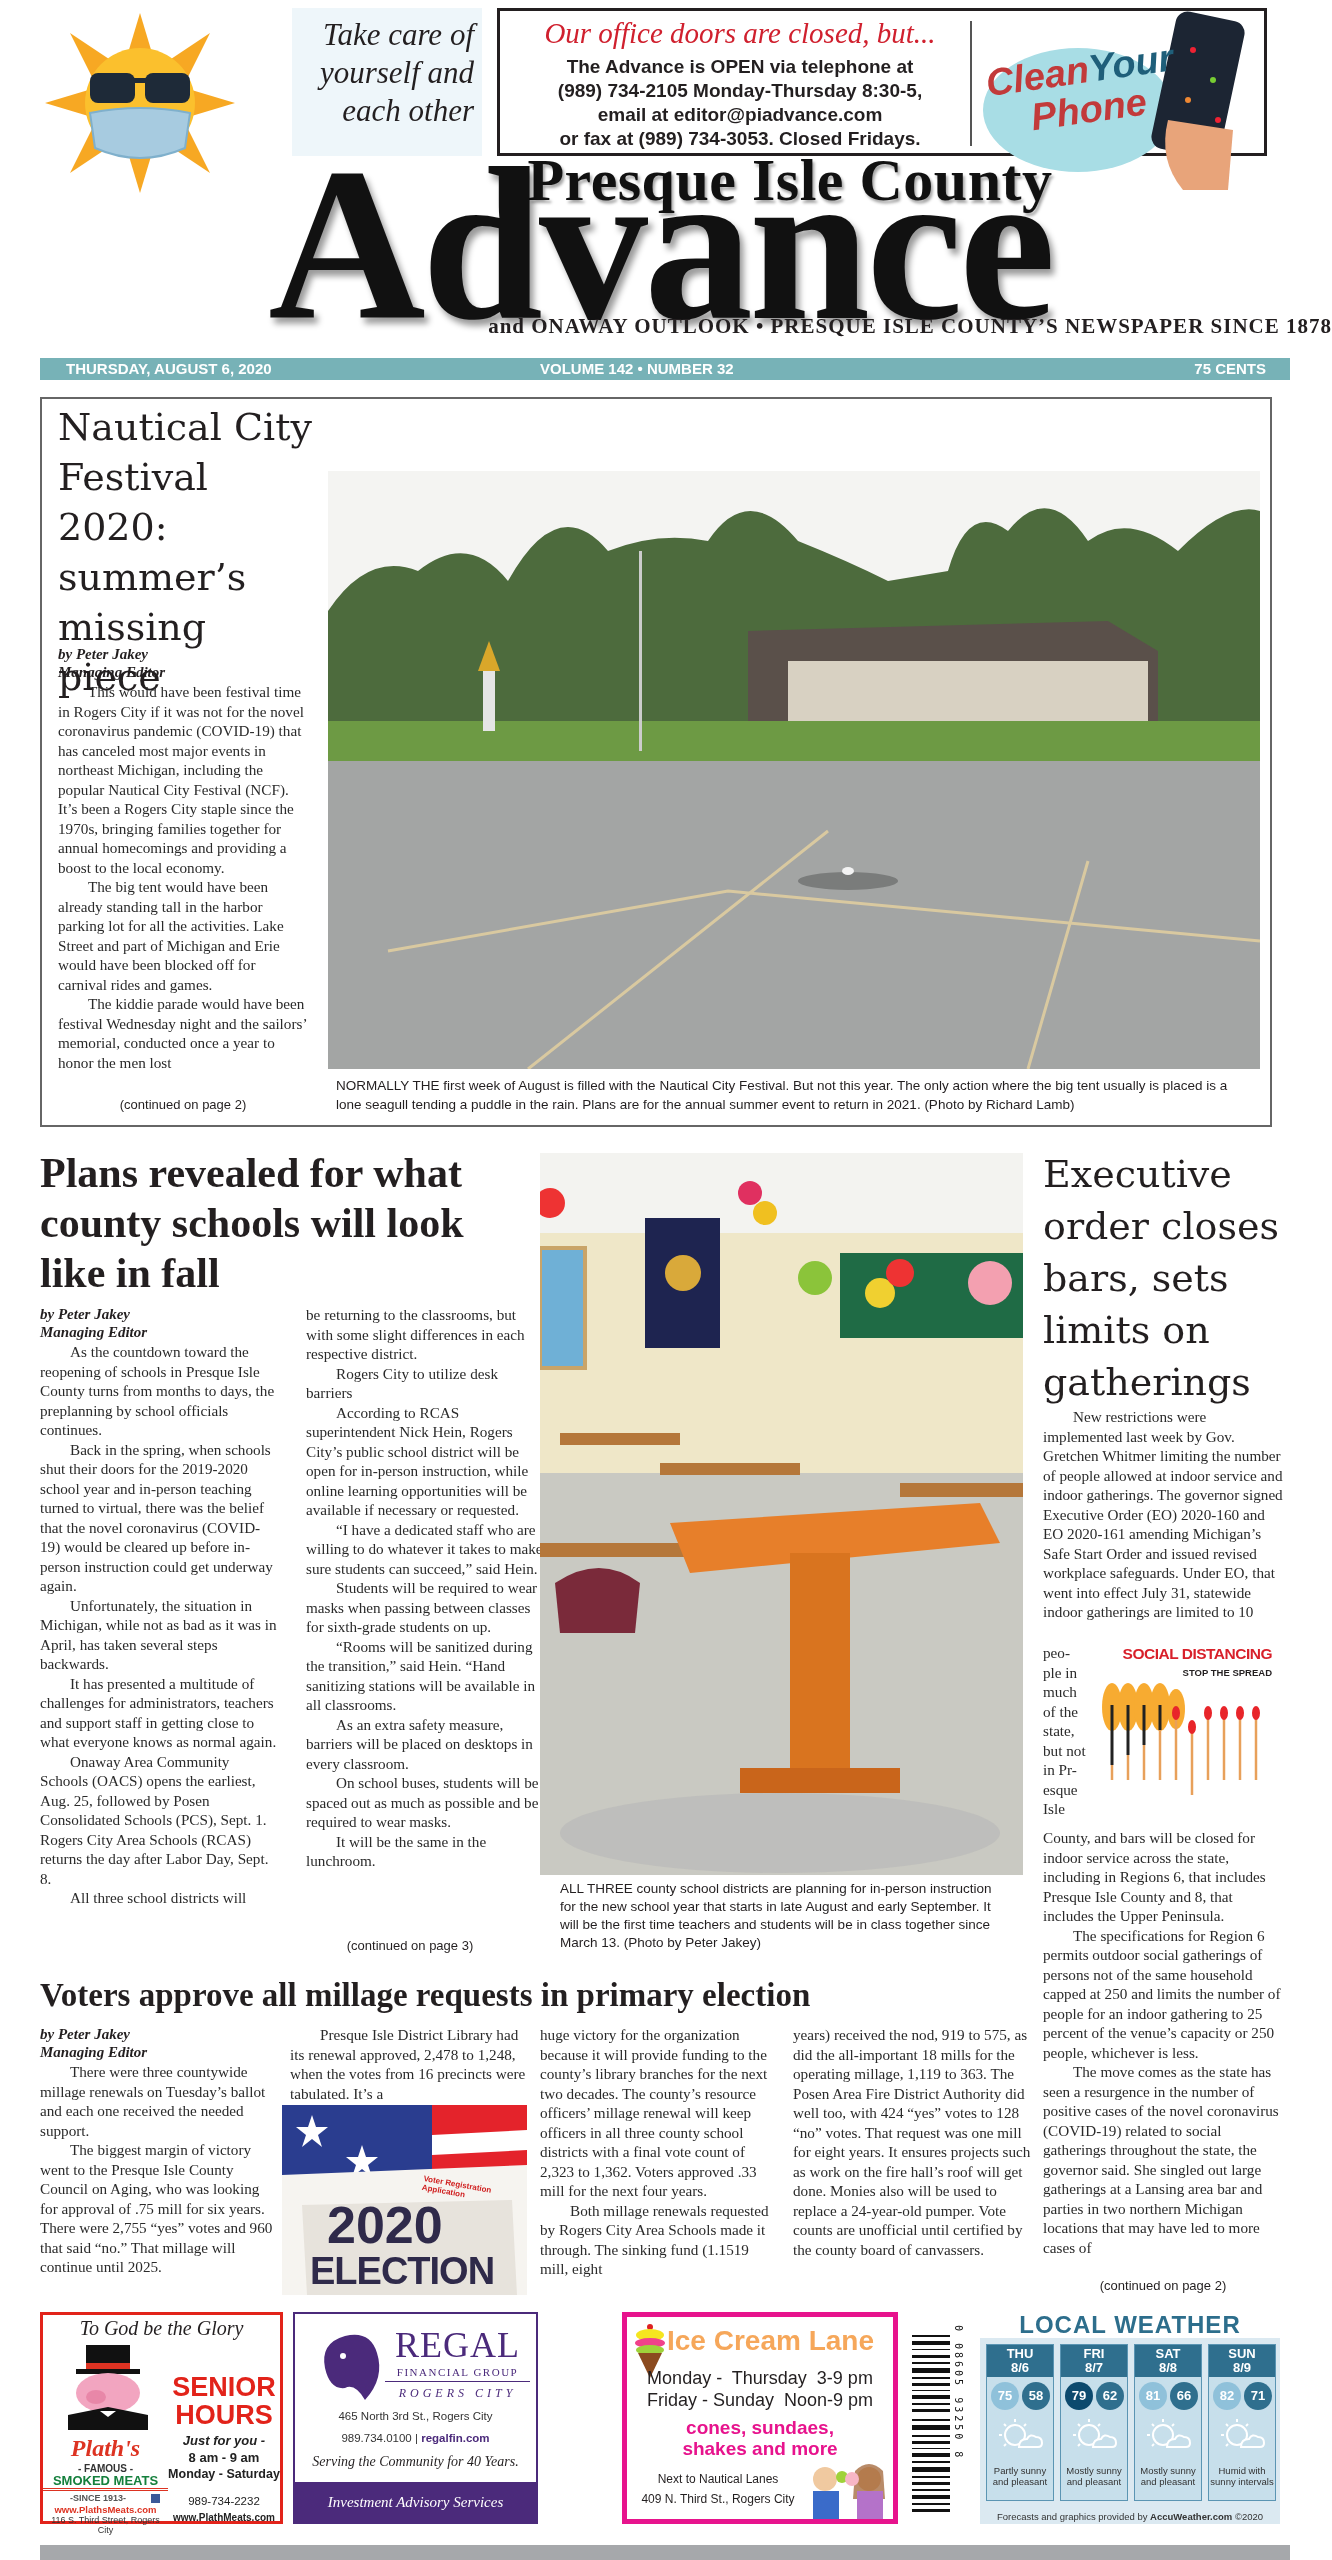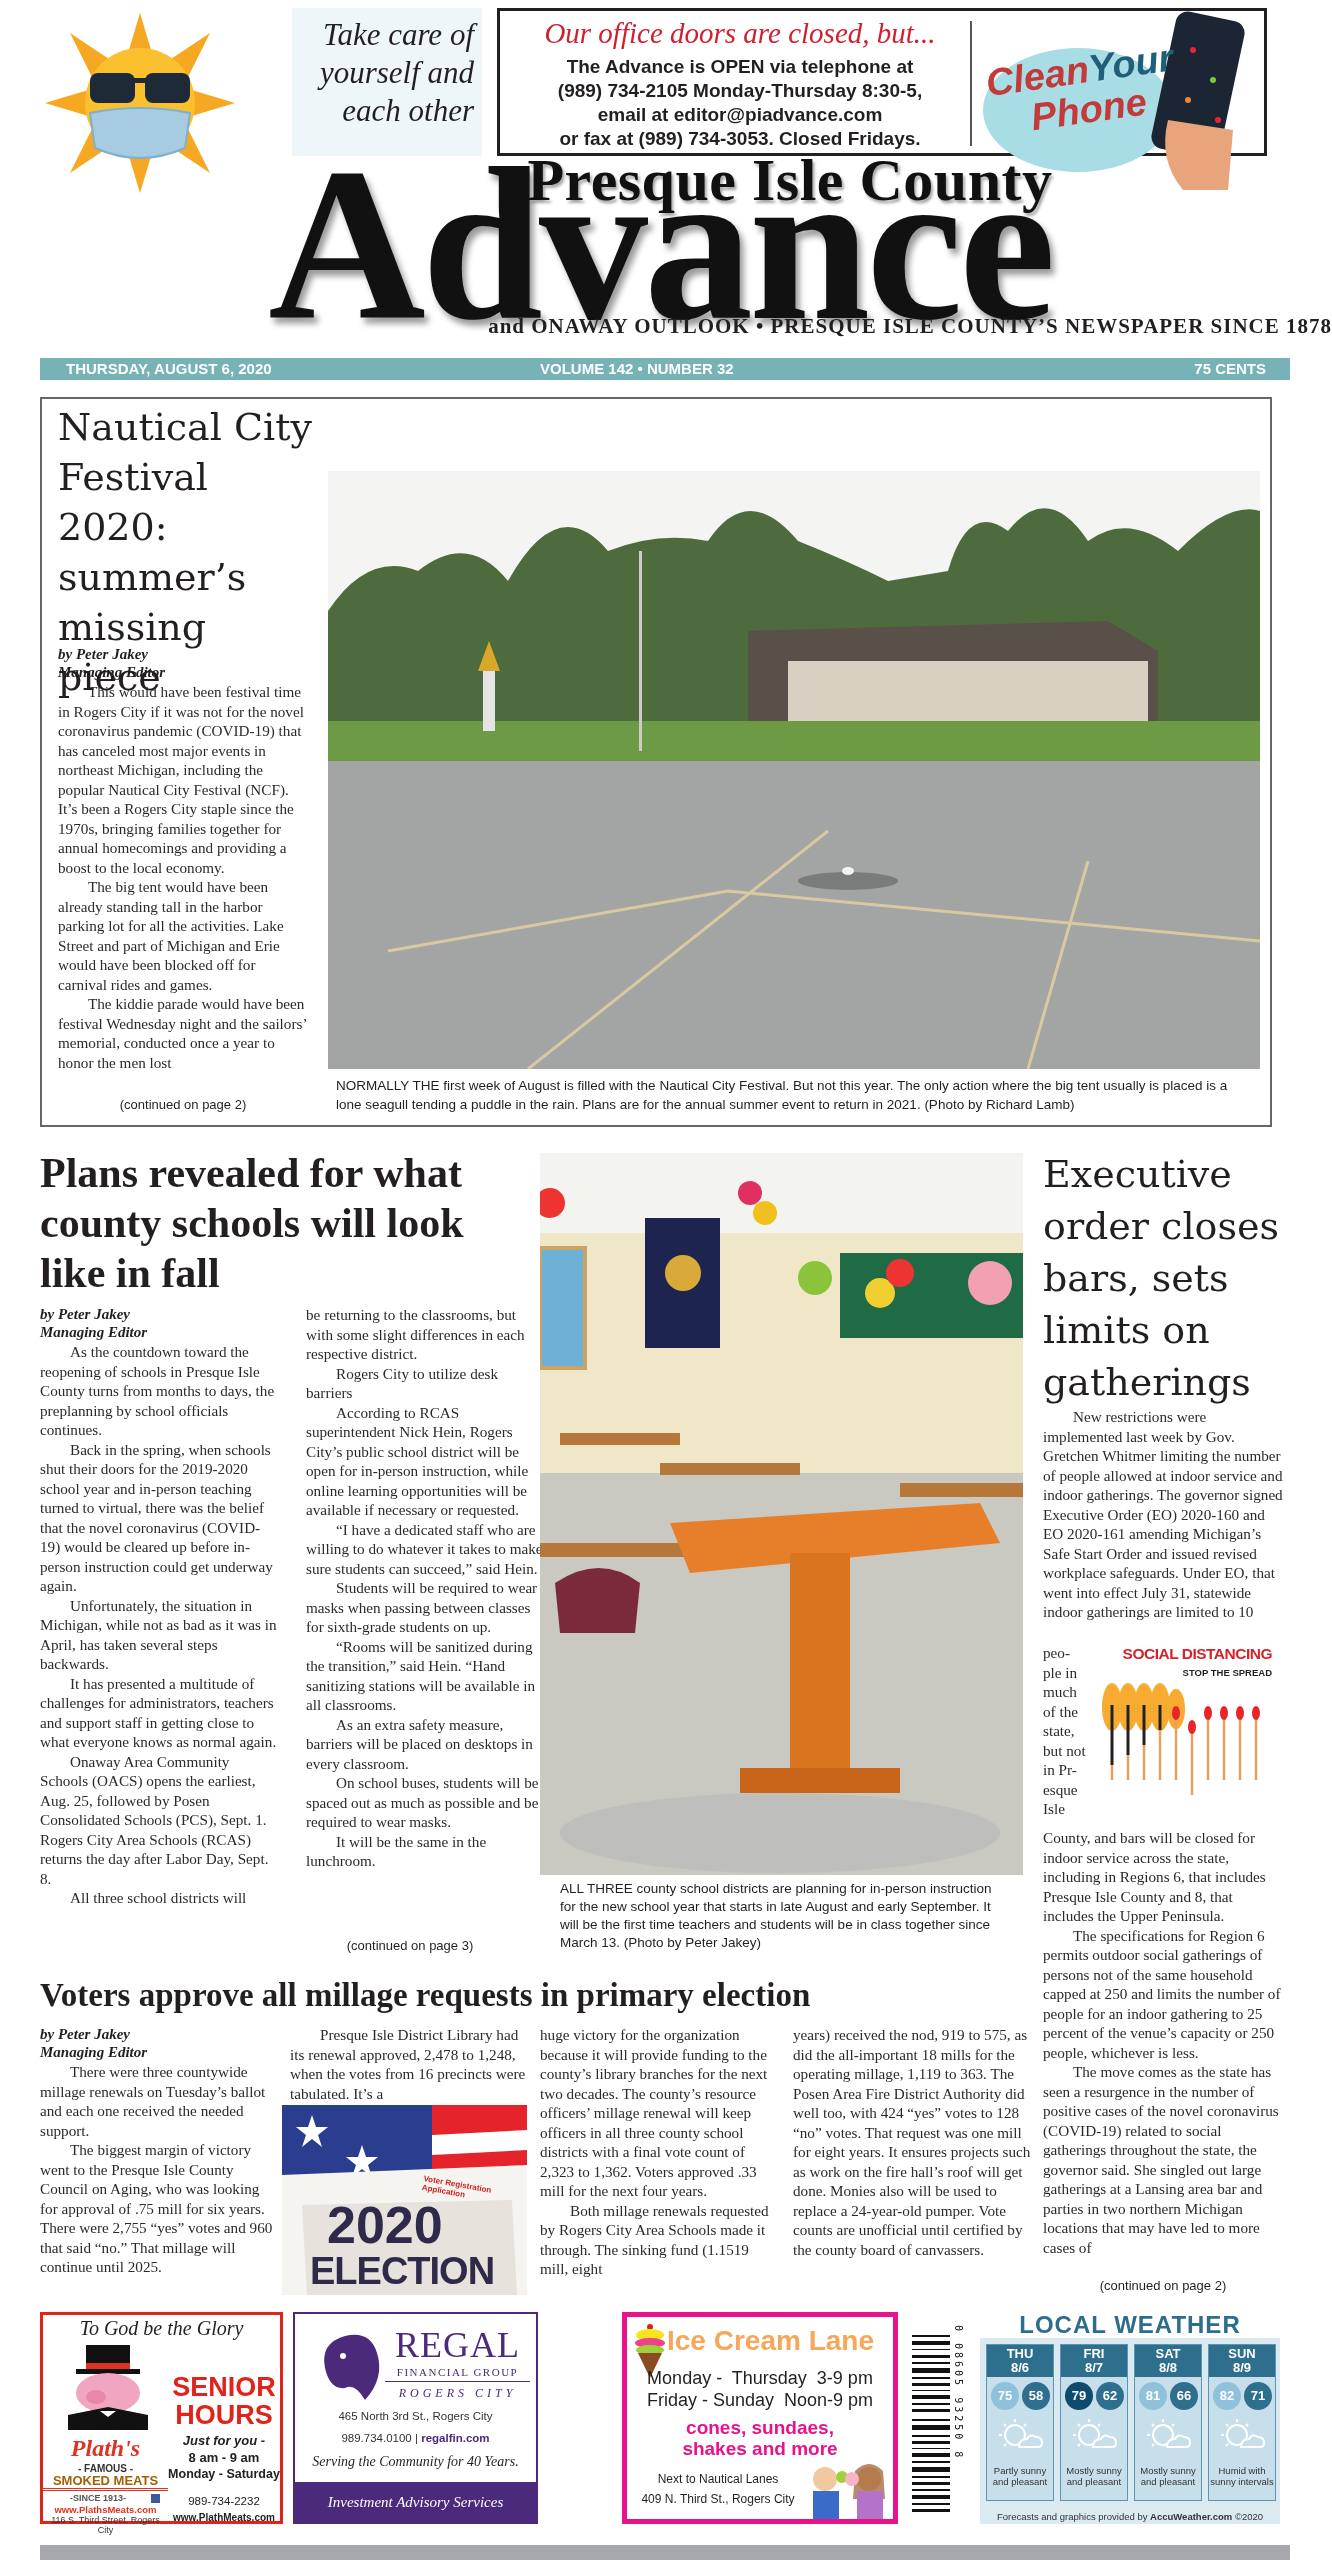--- a/index.html
+++ b/index.html
@@ -329,21 +329,21 @@
     <rect x="28" y="0" width="44" height="25" fill="#111"></rect>
       <rect x="28" y="18" width="44" height="6" fill="#d32"></rect>
       <rect x="18" y="24" width="64" height="5" fill="#111"></rect>
     <ellipse cx="50" cy="48" rx="32" ry="20" fill="#f2a5c0"></ellipse>
       <ellipse cx="38" cy="52" rx="10" ry="7" fill="#e887a8"></ellipse>
     <path d="M10 70 L50 62 L90 70 L90 85 L10 85 Z" fill="#111"></path>
       <path d="M42 66 L58 66 L50 72 Z" fill="#fff"></path>
   </svg>
   <div class="ad-text" style="left:0;top:120px;width:125px;font-family:'Liberation Serif',serif;font-style:italic;font-weight:bold;font-size:24px;color:#d32">Plath's</div>
   <div class="ad-text" style="left:0;top:148px;width:125px;font-size:10px;font-weight:bold;color:#333">- FAMOUS -</div>
-  <div class="ad-text" style="left:0;top:158px;width:125px;font-size:13px;font-weight:bold;color:#a16207;border-bottom:3px double #d32">SMOKED MEATS</div>
+  <div class="ad-text" style="left:0;top:158px;width:125px;font-size:13px;font-weight:bold;color:#15803d;border-bottom:3px double #d32">SMOKED MEATS</div>
   <div class="ad-text" style="left:0;top:178px;width:110px;font-size:9px;font-weight:bold;color:#555">-SINCE 1913-</div>
   <span style="position:absolute;left:108px;top:179px;width:9px;height:9px;background:#3b5998"></span>
   <div class="ad-text" style="left:0;top:189px;width:125px;font-size:9.5px;font-weight:bold;color:#d32">www.PlathsMeats.com</div>
   <div class="ad-text" style="left:0;top:200px;width:125px;font-size:9px;color:#333">116 S. Third Street, Rogers City</div>
 
   <div class="ad-text" style="left:122px;top:58px;width:118px;font-size:27px;font-weight:bold;line-height:28px;color:#e2231a">
     <div>SENIOR</div>
     <div>HOURS</div>
   </div>
   <div class="ad-text" style="left:122px;top:118px;width:118px;font-size:13px;font-style:italic;font-weight:bold;color:#222">Just for you -</div>

